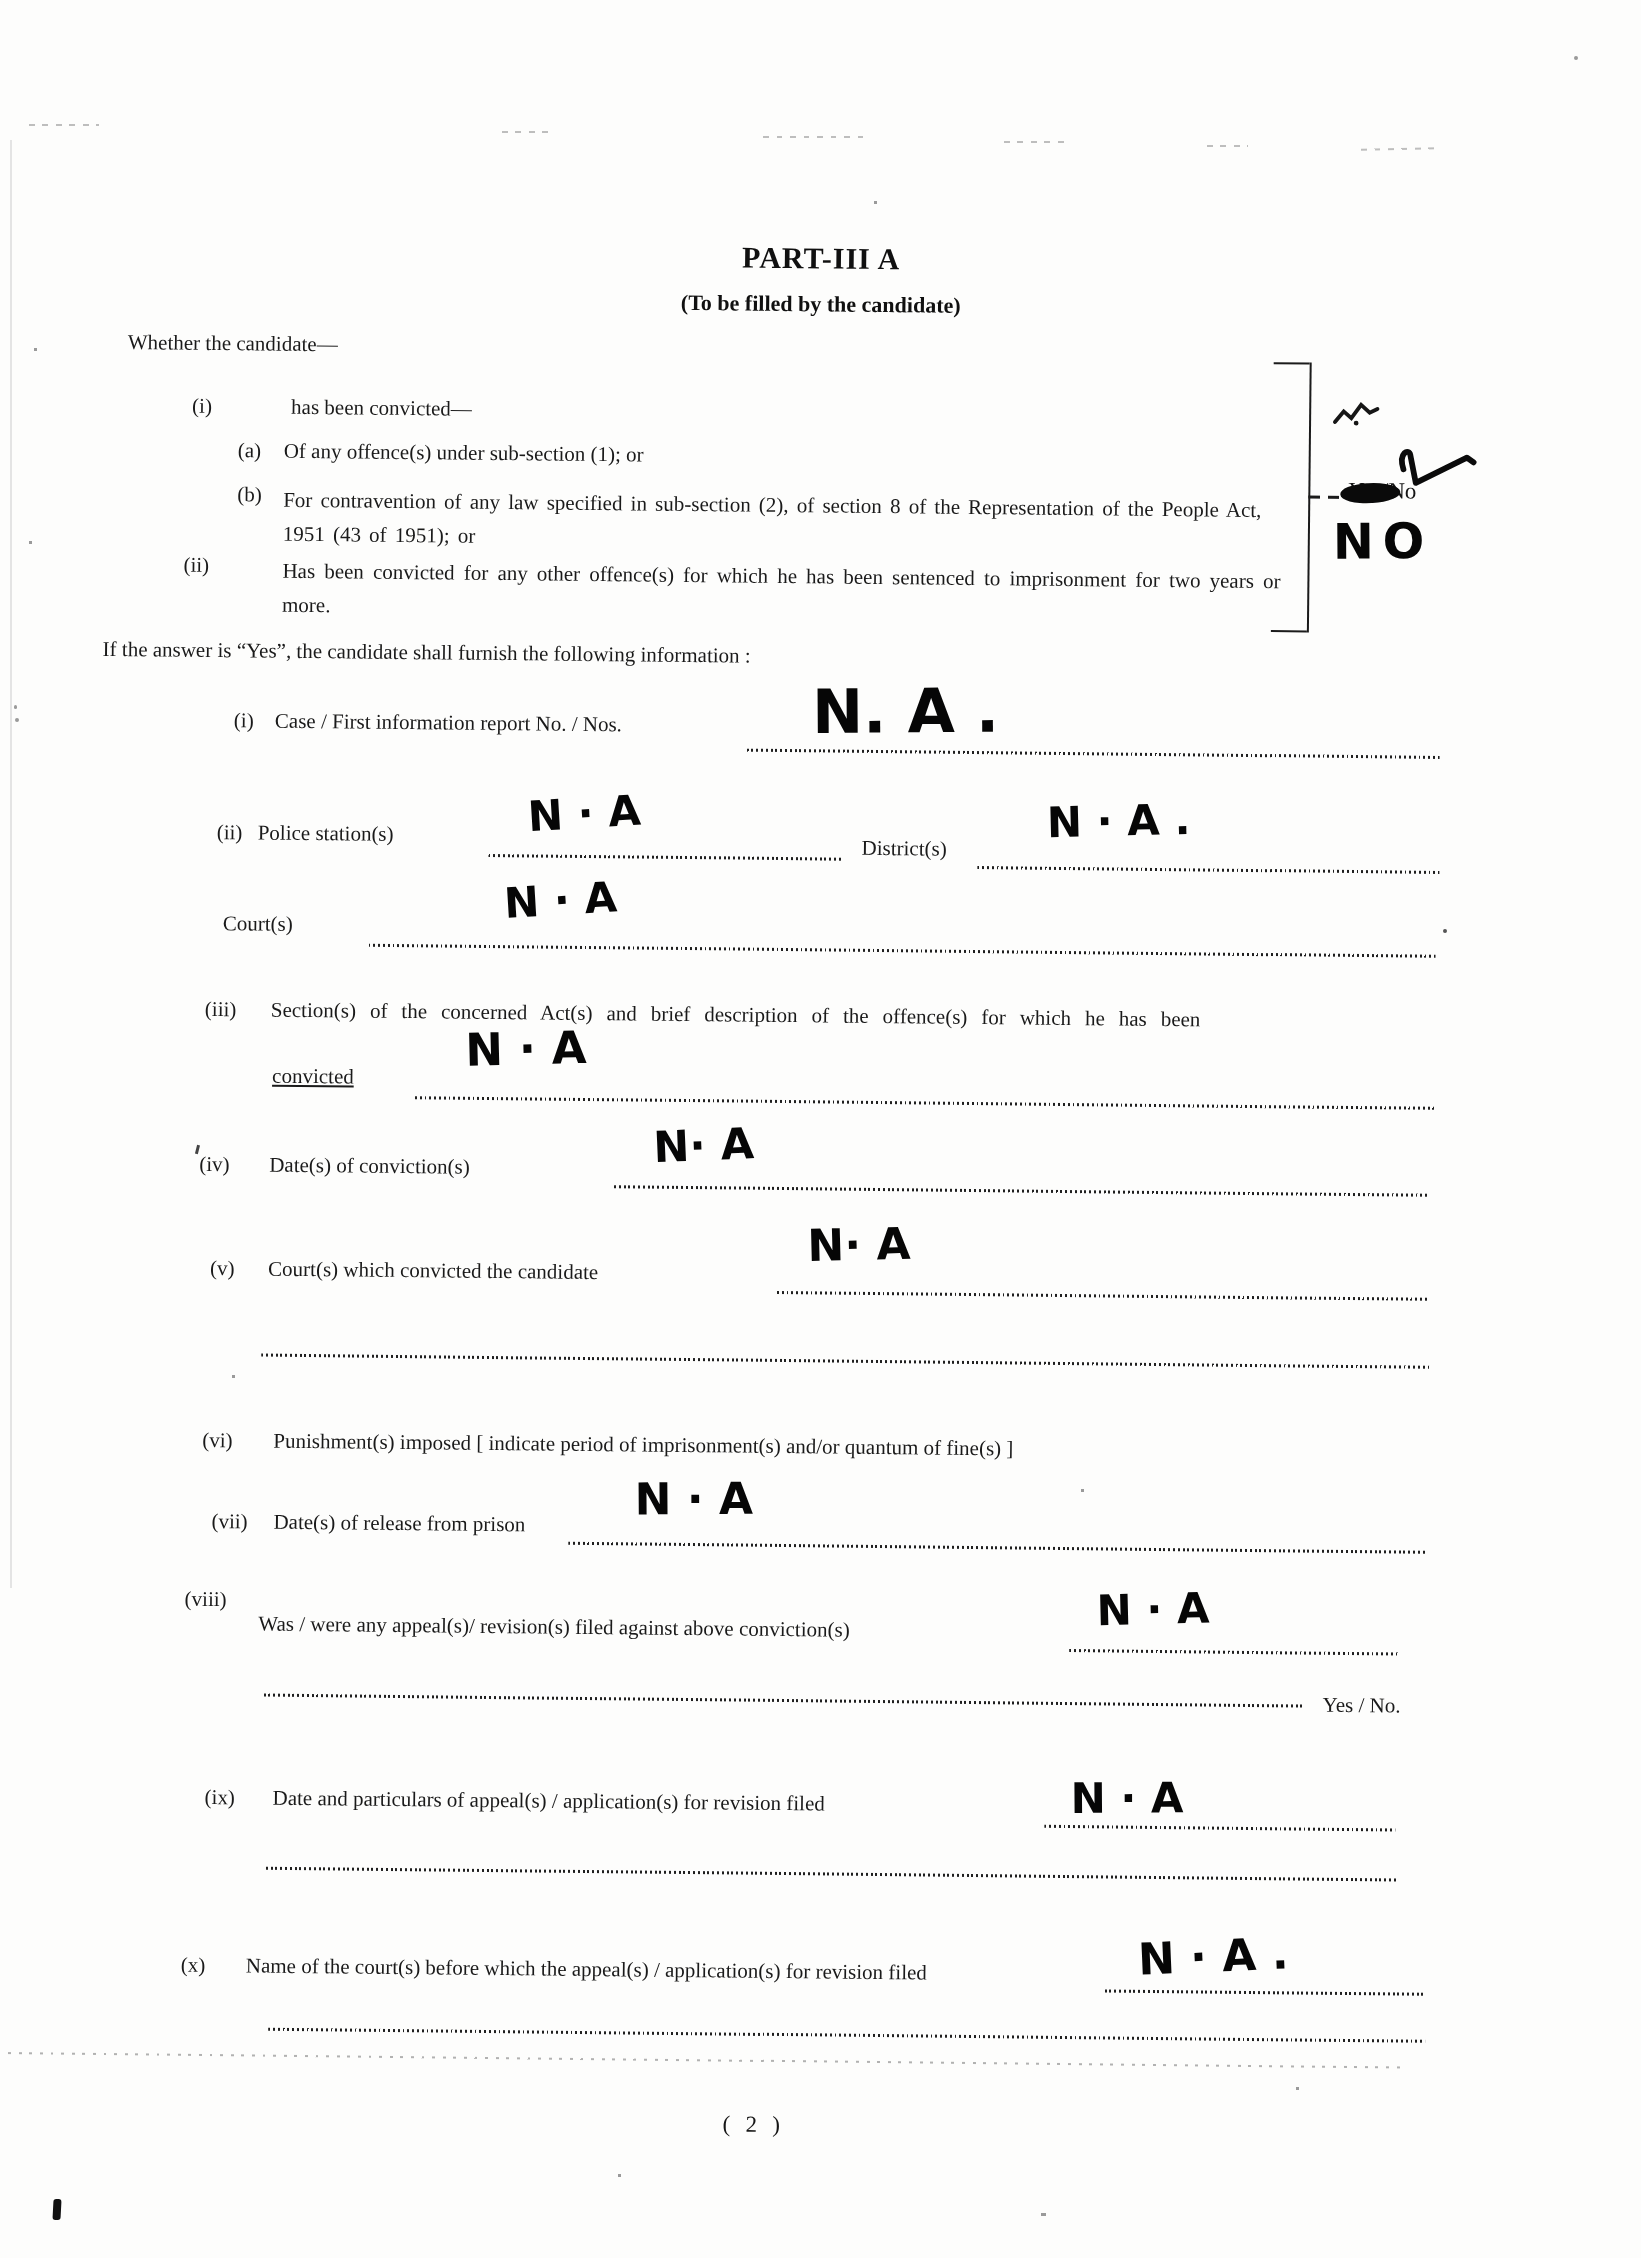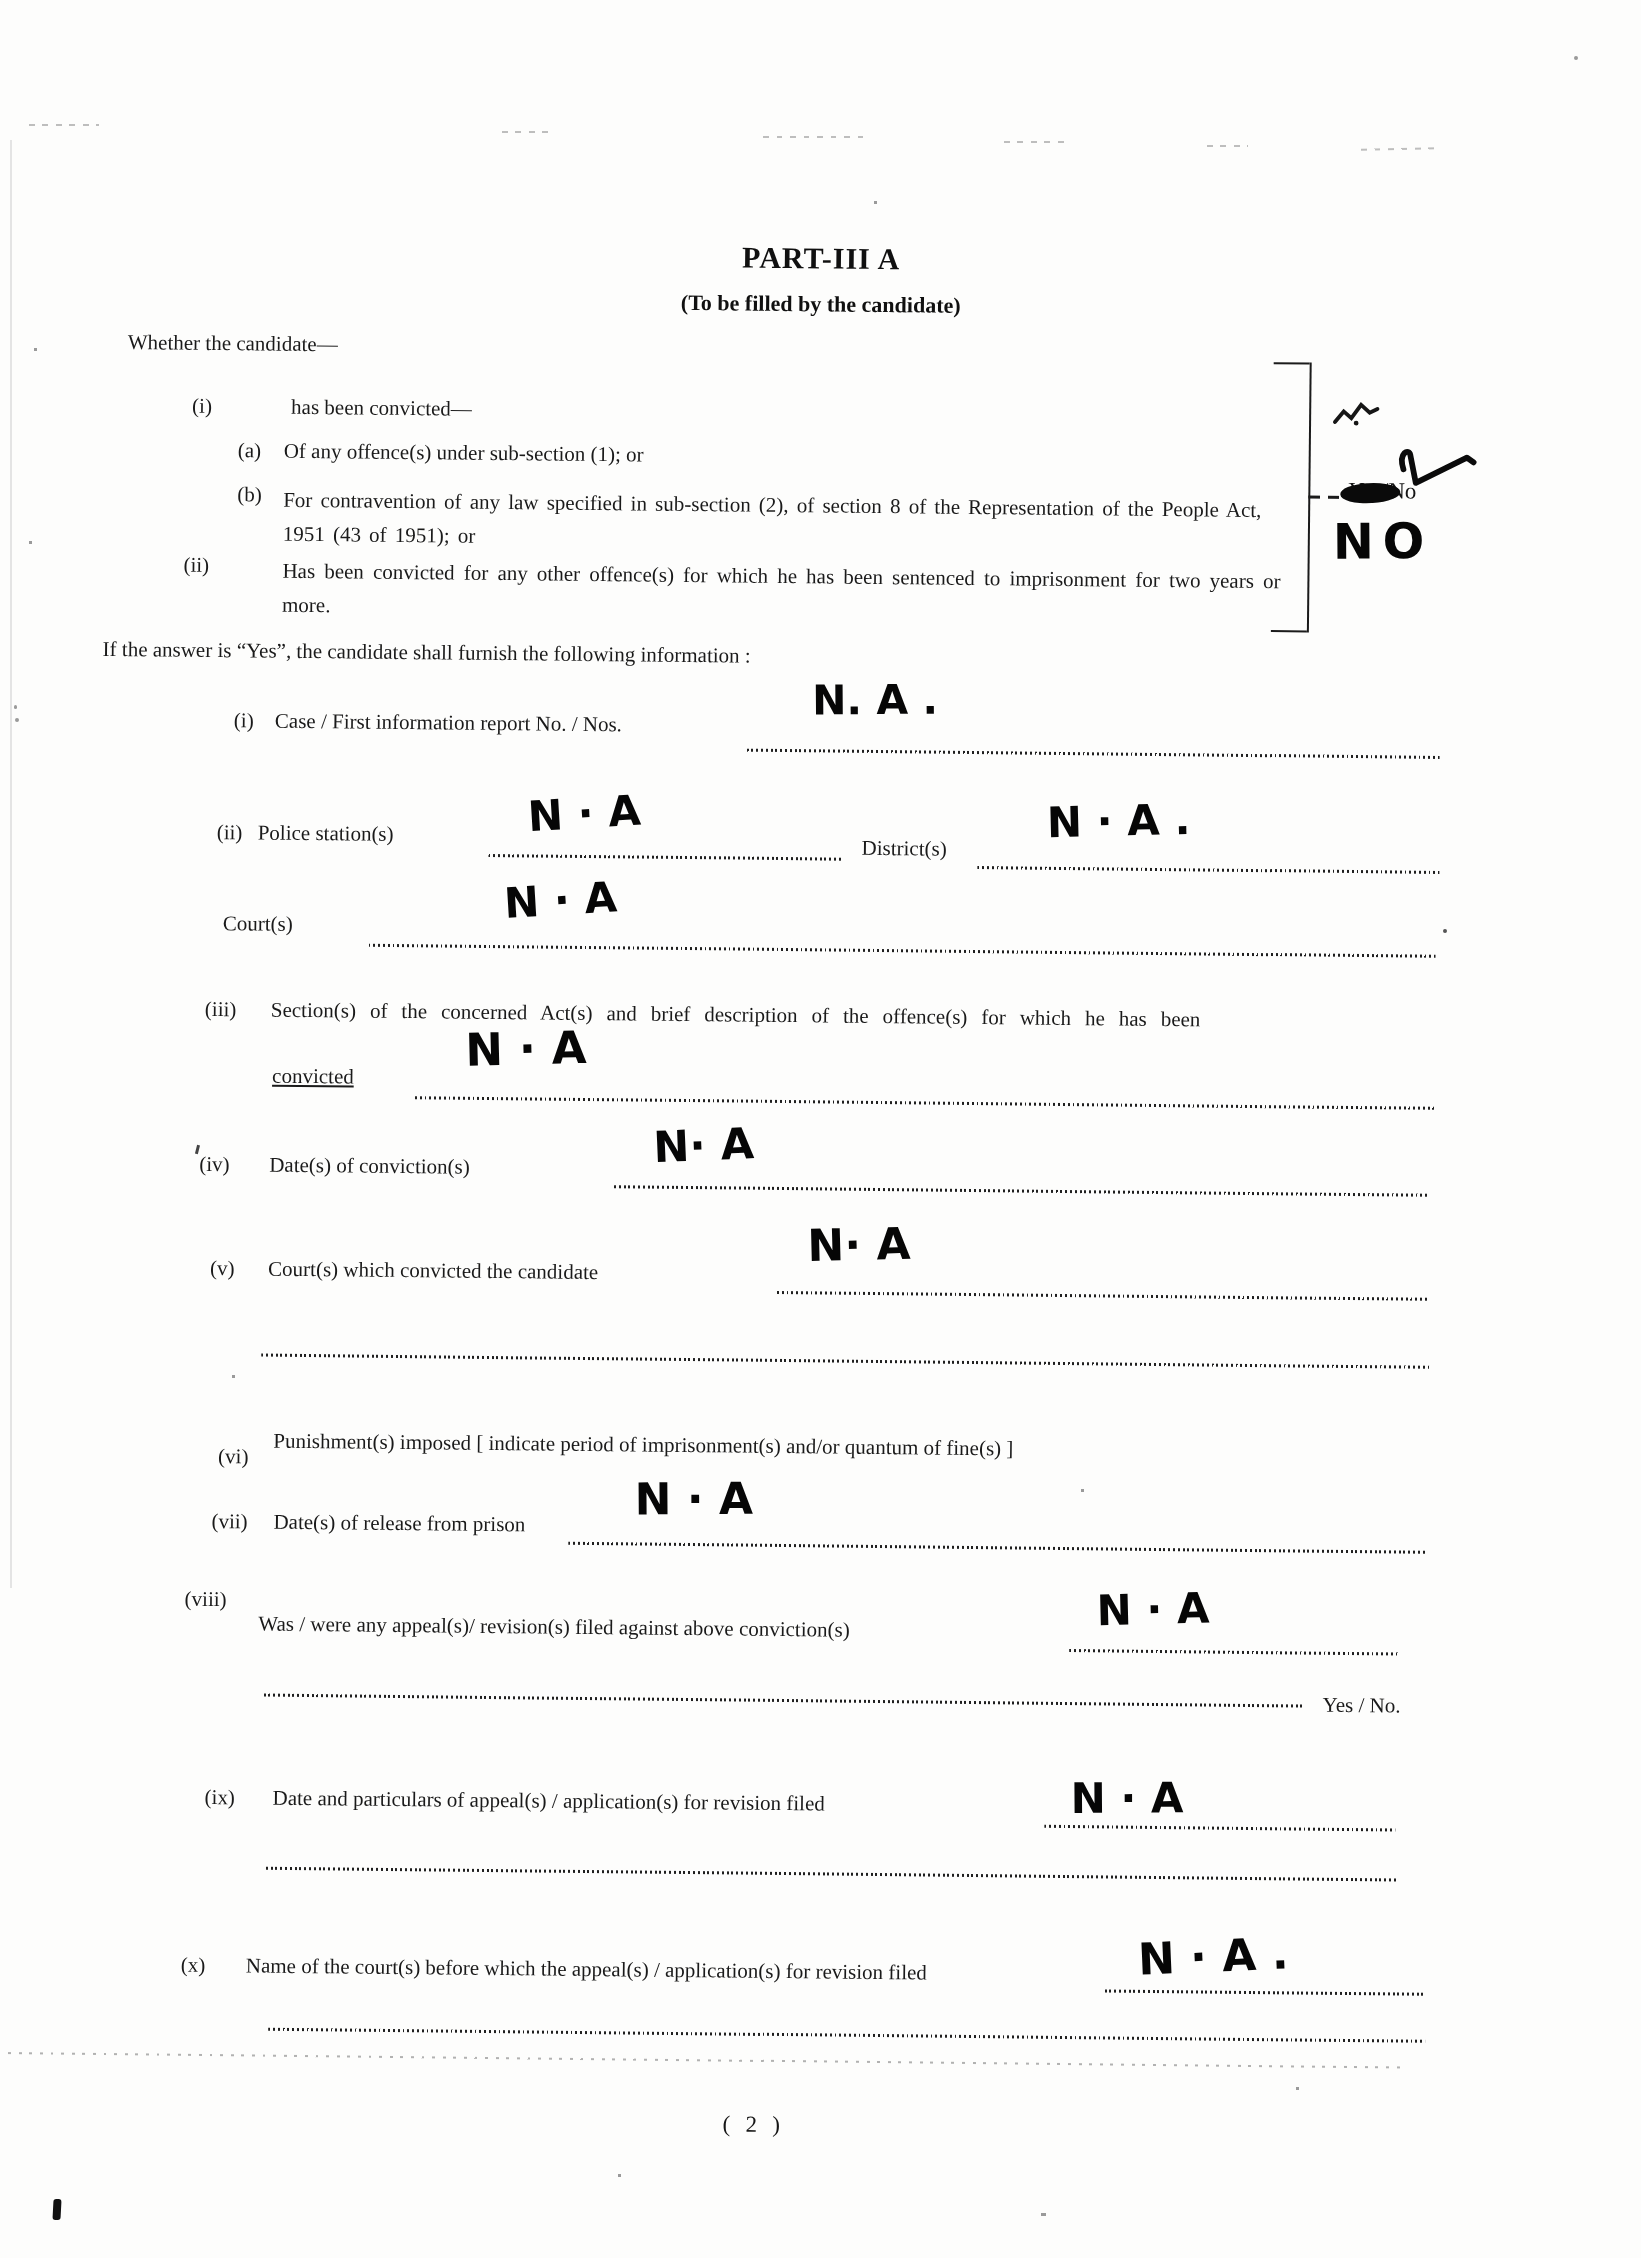--- a/index.html
+++ b/index.html
@@ -75,21 +75,21 @@
 
     <div class="yesno">Yes/No</div>
     <div class="blob"></div>
     <div class="hw" style="left:1335px;top:504px;font-size:49px;letter-spacing:8.7px;transform:rotate(-1deg);">NO</div>
 
     <div class="t" style="left:106px;top:637px;">If the answer is “Yes”, the candidate shall furnish the following information :</div>
 
     <div class="t" style="left:238px;top:707px;">(i)</div>
     <div class="t" style="left:279px;top:707px;">Case / First information report No. / Nos.</div>
     <div class="dl" style="left:751px;top:742px;width:693px;"></div>
-    <div class="hw" style="left:816px;top:672px;font-size:41px;transform:rotate(-1deg);">N. A .</div>
+    <div class="hw" style="left:816px;top:672px;font-size:61px;transform:rotate(-1deg);">N. A .</div>
 
     <div class="t" style="left:222px;top:819px;">(ii)</div>
     <div class="t" style="left:263px;top:819px;">Police station(s)</div>
     <div class="dl" style="left:494px;top:850px;width:355px;"></div>
     <div class="hw" style="left:533px;top:788px;font-size:42px;transform:rotate(-4deg);">N · A</div>
     <div class="t" style="left:867px;top:828px;">District(s)</div>
     <div class="dl" style="left:983px;top:857px;width:462px;"></div>
     <div class="hw" style="left:1052px;top:790px;font-size:42px;transform:rotate(-2deg);">N · A .</div>
     <div class="t" style="left:229px;top:910px;">Court(s)</div>
     <div class="dl" style="left:375px;top:941px;width:1067px;"></div>
@@ -105,21 +105,21 @@
     <div class="t" style="left:278px;top:1151px;">Date(s) of conviction(s)</div>
     <div class="dl" style="left:623px;top:1180px;width:816px;"></div>
     <div class="hw" style="left:662px;top:1118px;font-size:43px;transform:rotate(-3deg);">N· A</div>
 
     <div class="t" style="left:220px;top:1255px;">(v)</div>
     <div class="t" style="left:278px;top:1255px;">Court(s) which convicted the candidate</div>
     <div class="dl" style="left:787px;top:1284px;width:653px;"></div>
     <div class="hw" style="left:817px;top:1215px;font-size:44px;transform:rotate(-2deg);">N· A</div>
     <div class="dl" style="left:272px;top:1352px;width:1168px;"></div>
 
-    <div class="t" style="left:230px;top:1427px;margin-top:16px;">(vi)</div>
+    <div class="t" style="left:214px;top:1427px;">(vi)</div>
     <div class="t" style="left:285px;top:1427px;">Punishment(s) imposed [ indicate period of imprisonment(s) and/or quantum of fine(s) ]</div>
 
     <div class="t" style="left:224px;top:1508px;">(vii)</div>
     <div class="t" style="left:286px;top:1508px;">Date(s) of release from prison</div>
     <div class="dl" style="left:581px;top:1537px;width:857px;"></div>
     <div class="hw" style="left:647px;top:1471px;font-size:44px;transform:rotate(-1deg);">N · A</div>
 
     <div class="t" style="left:198px;top:1586px;">(viii)</div>
     <div class="t" style="left:272px;top:1610px;">Was / were any appeal(s)/ revision(s) filed against above conviction(s)</div>
     <div class="dl" style="left:1083px;top:1639px;width:330px;"></div>

